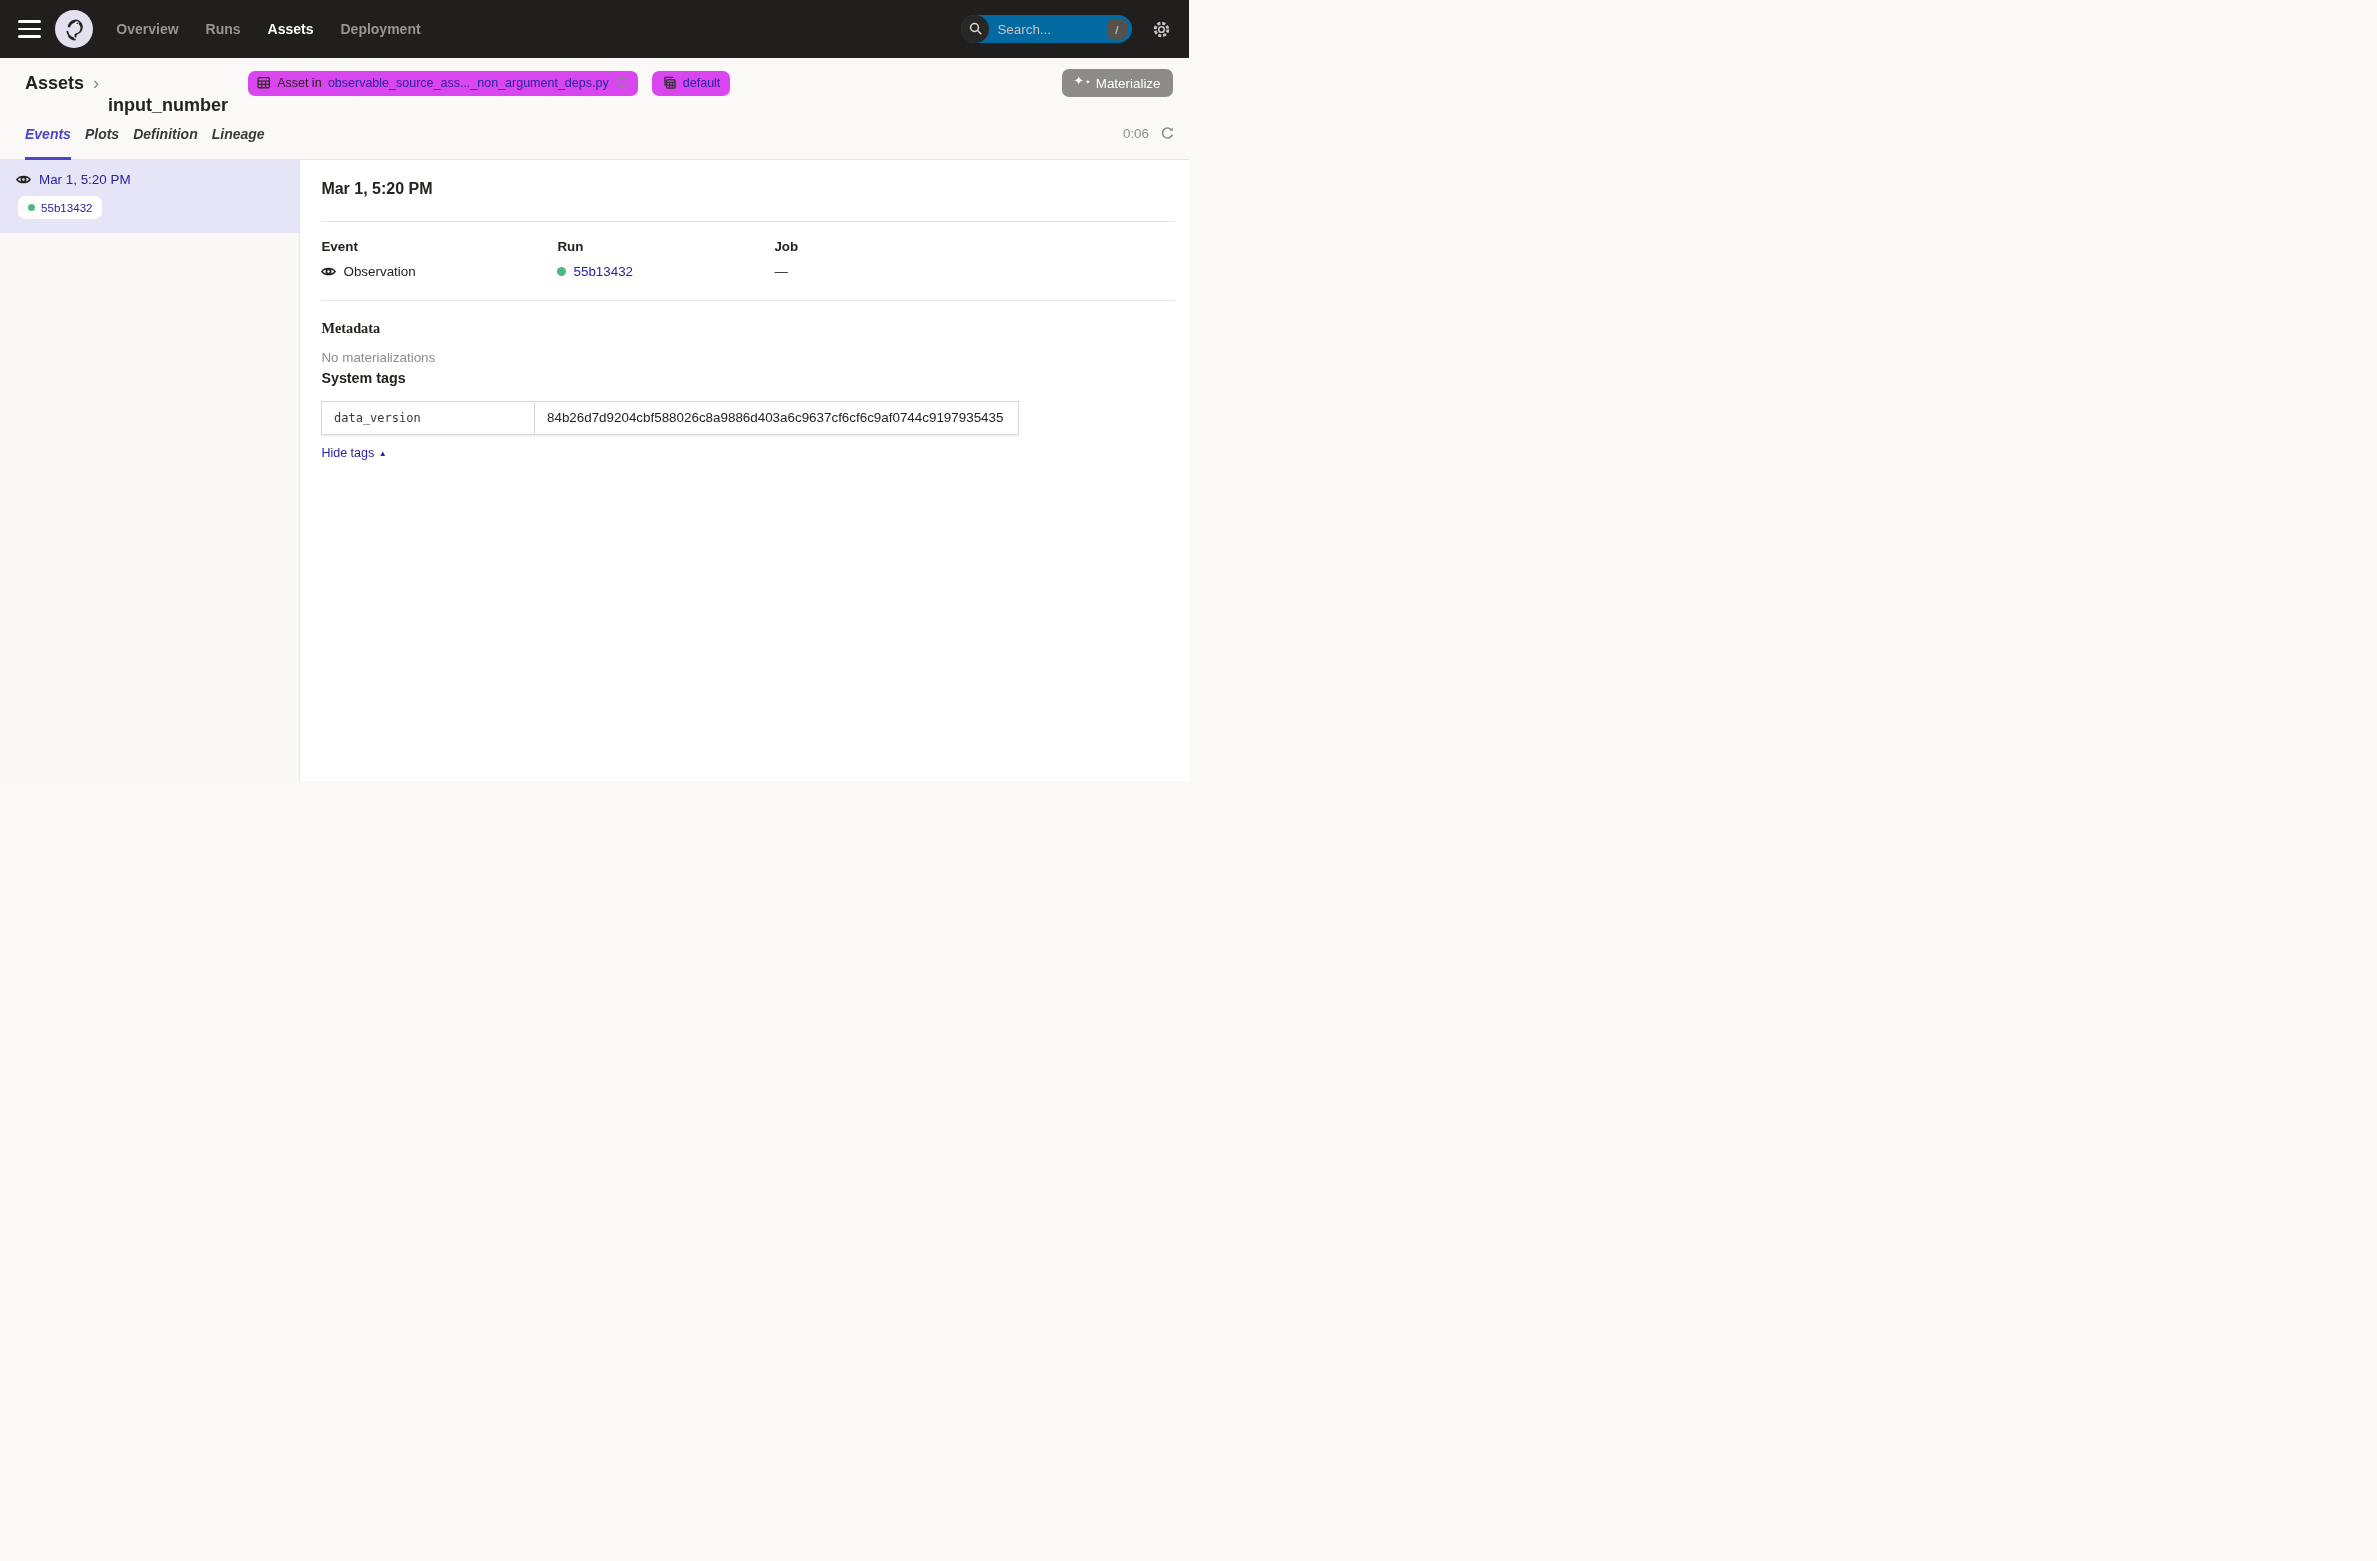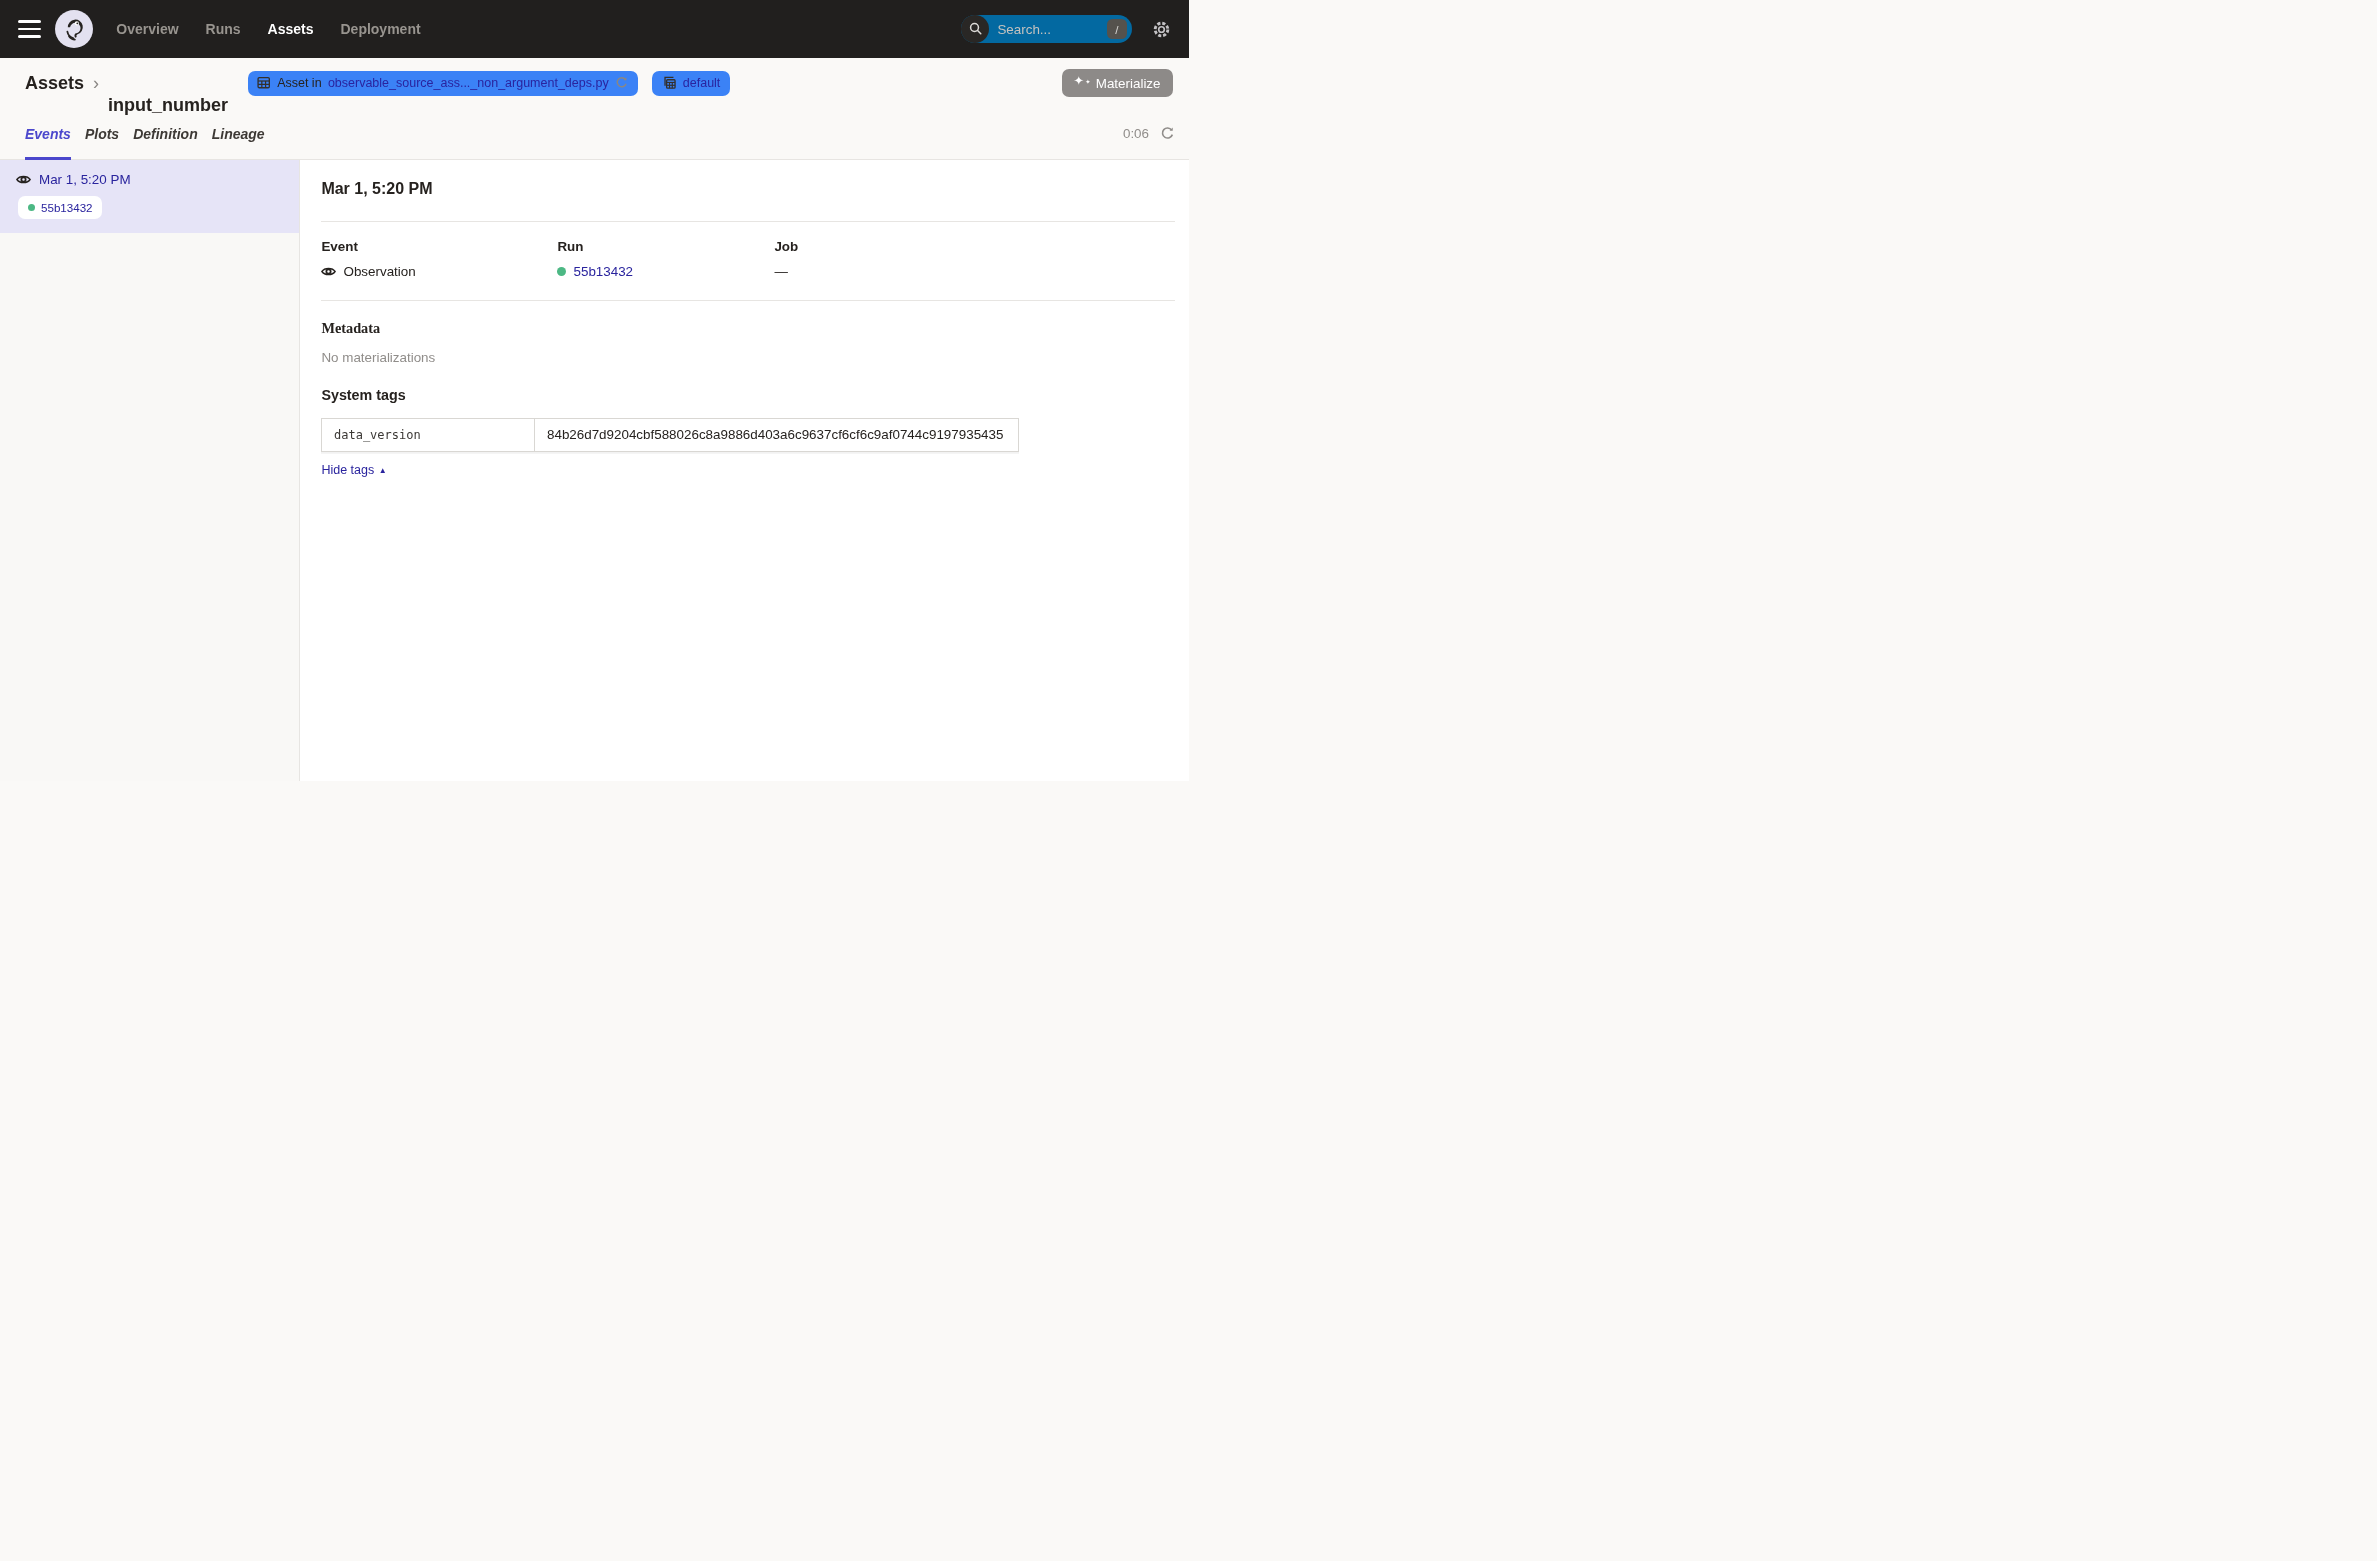--- a/index.html
+++ b/index.html
@@ -37,21 +37,21 @@
     color:#d8d6d3; font-size:11.6px; display:flex; align-items:center; justify-content:center;
     margin-right:5.4px;
   }
   .gear-btn { background:none; border:none; cursor:pointer; display:flex; }
   
   .crumb-row { height:50px; flex:0 0 50px; display:flex; align-items:center; padding:0 16px 0 25px; }
   .crumb-root { font-size:18px; font-weight:600; color:var(--text-dark,#26221f); cursor:pointer; }
   .crumb-sep { font-size:18px; color:#8a8784; margin:0 9px; }
   .crumb-current { font-size:18px; font-weight:700; color:var(--text-dark,#26221f); margin-right:19.6px;margin-top:44px; }
   .badge {
-    height:25px; background:#3b82f6; border-radius:7.1px;
+    height:25px; background:#d946ef; border-radius:7.1px;
     display:flex; align-items:center; gap:6.3px; padding:0 9.8px;
     font-size:12.5px;
   }
   .badge + .badge { margin-left:14.3px; }
   .badge .link { color:var(--link,#2a249e); text-decoration:none; cursor:pointer; }
   .badge .plain { color:var(--text-dark,#26221f); }
   .refresh-sm { display:flex; cursor:pointer; }
   .materialize-btn {
     margin-left:auto;
     height:28px; background:var(--materialize-bg,#8d8a88); color:#ffffff;
@@ -89,21 +89,21 @@
   .panel { flex:1; background:var(--panel-bg,#ffffff); padding:18px 14.3px 0 21.4px; overflow:hidden; }
   .panel h1 { font-size:16px; font-weight:700; line-height:21.4px; }
   .divider { border:none; border-top:0.9px solid var(--border,#e7e5e2); margin:21.4px 0 0 0; }
   .cols { display:flex; margin-top:16px; }
   .col-event { width:212px; }
   .col-run { width:217px;margin-left:24px; }
   .col-job { flex:1; }
   .col-h { font-size:13.4px; font-weight:700; line-height:18px; }
   .col-v { margin-top:8px; display:flex; align-items:center; gap:7.1px; font-size:13.4px; }
   .run-link { color:var(--link,#2a249e); cursor:pointer; }
-  .section-h { font-size:14.3px; font-weight:700; line-height:19.6px; margin-top:19px; }
+  .section-h { font-size:14.3px; font-weight:700; line-height:19.6px; margin-top:2px; }
   .section-h.first { margin-top:18px;font-family:Liberation Serif, serif; }
   .empty-text { font-size:13.4px; color:var(--text-gray,#908d8a); margin-top:9.8px; line-height:18px; }
   .tags-table {
     margin-top:12.5px; width:698px; max-width:100%;
     border:0.9px solid #d9d7d3; border-collapse:collapse;
     box-shadow:0 1.8px 0 rgba(0,0,0,0.05);
   }
   .tags-table td { height:33px; vertical-align:middle; }
   .tag-key {
     width:213px; border-right:0.9px solid #d9d7d3;

